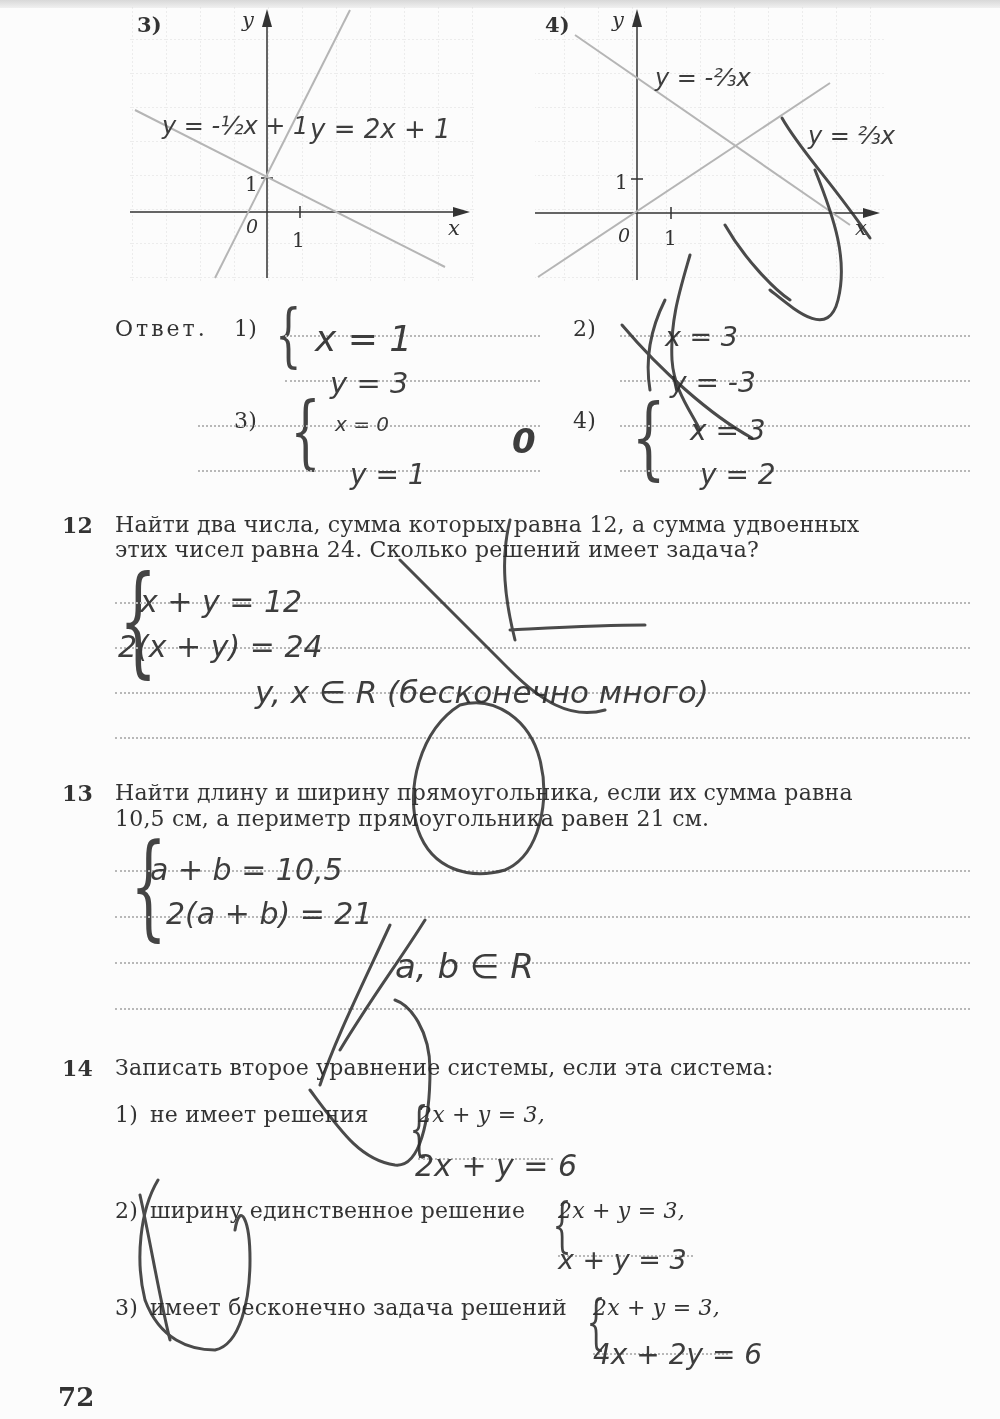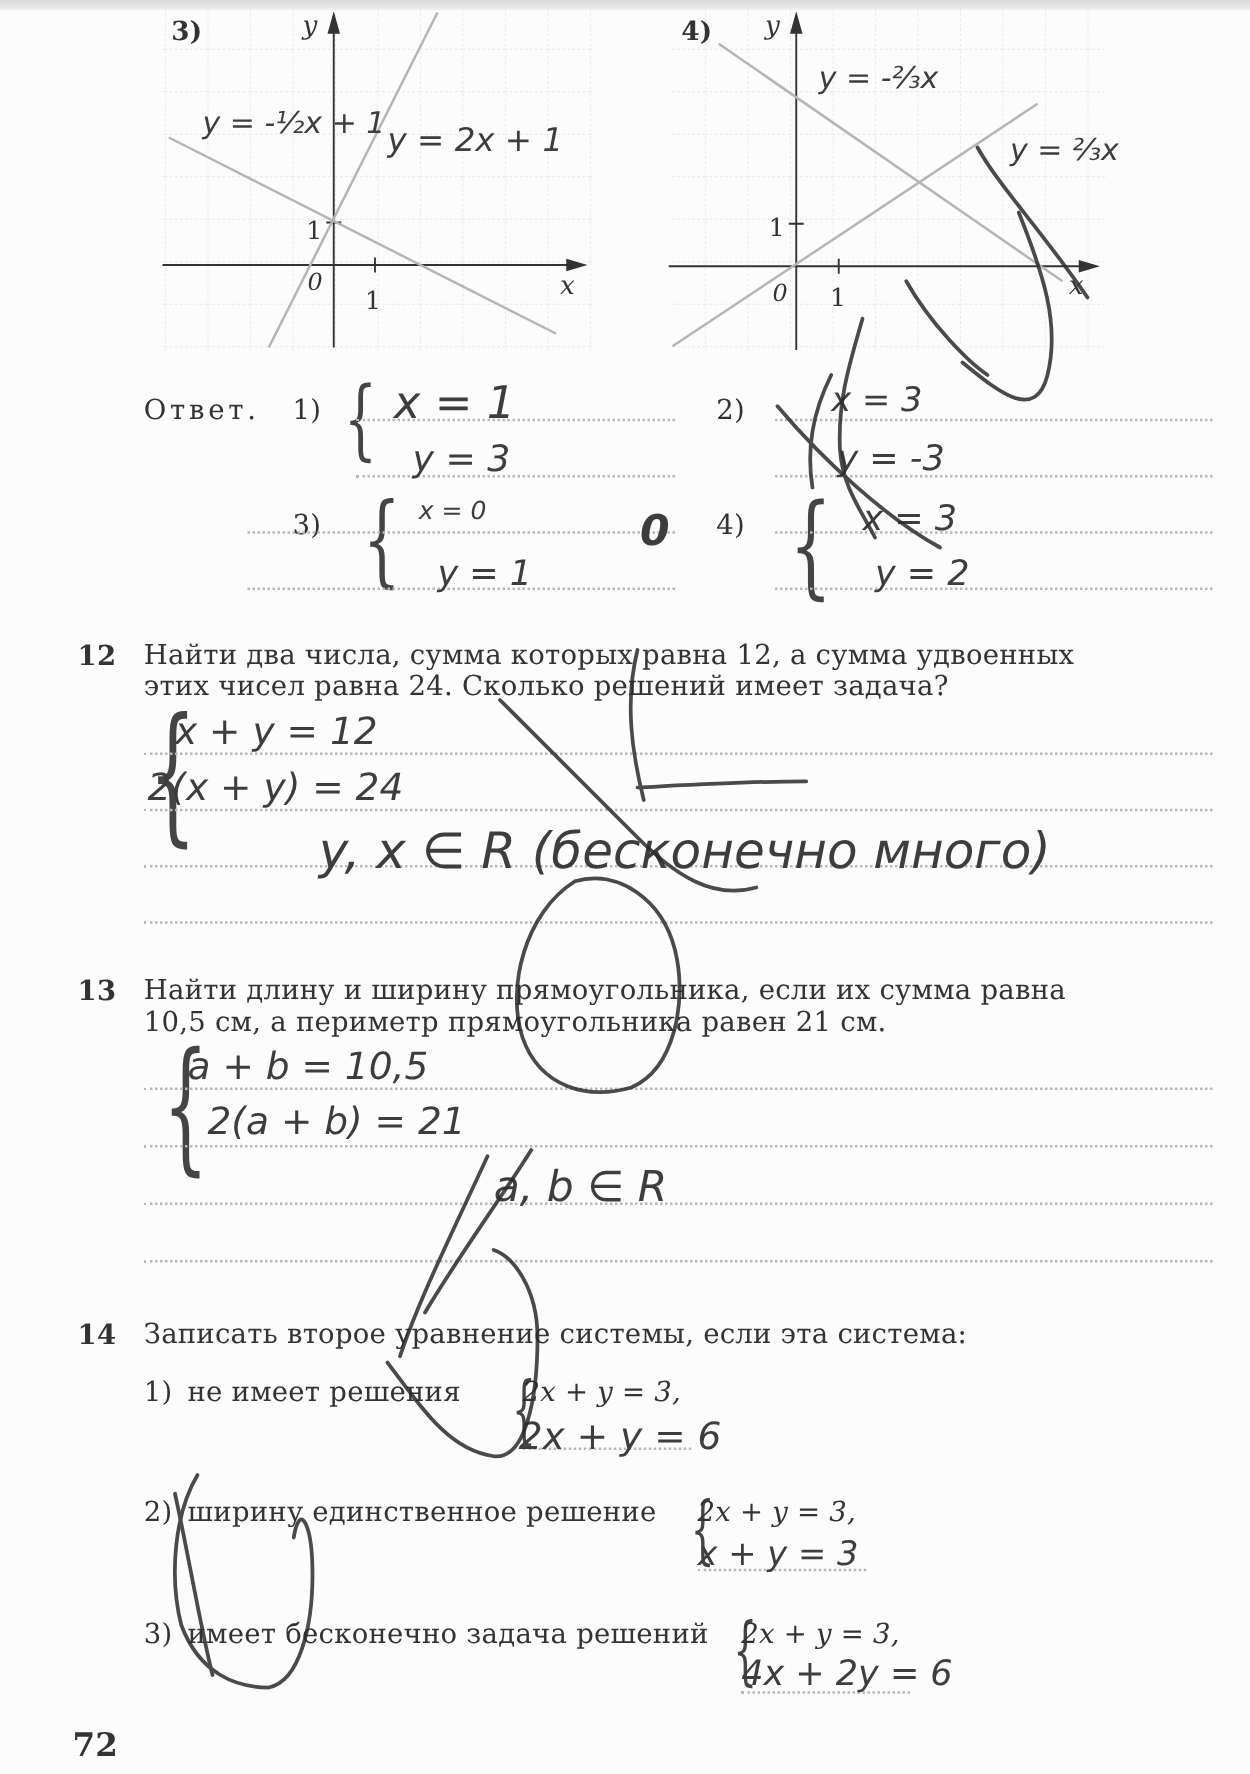--- a/index.html
+++ b/index.html
@@ -2,21 +2,21 @@
 <html><head>
 <meta charset="utf-8">
 <style>
   html, body { margin:0; padding:0; }
   body { width:1000px; height:1419px; background:#fcfcfc; position:relative; overflow:hidden;
          font-family:"DejaVu Serif", serif; color:#2a2a2a; }
   .topband { position:absolute; left:0; top:0; width:1000px; height:8px;
              background:linear-gradient(#d8d8d8,#f0f0f0); }
   .abs { position:absolute; }
   .print { font-family:"DejaVu Serif", serif; font-size:22px; color:#333; letter-spacing:0.2px; }
-  .hand { font-family:"DejaVu Sans", sans-serif; font-style:italic; color:#3d3d3d; font-weight:300; }
+  .hand { font-family:"DejaVu Sans", sans-serif; font-style:italic; color:#3d3d3d; font-weight:300;margin-top:16px; }
   .bold { font-weight:bold; }
   .dotline { position:absolute; height:0; border-top:2px dotted #b8b8b8; }
   .brace { position:absolute; font-family:"DejaVu Serif", serif; color:#444; }
   svg.graph { position:absolute; }
   .overlay { position:absolute; left:0; top:0; pointer-events:none; }
 </style>
 </head>
 <body>
 
 <div class="topband"></div>
@@ -39,21 +39,21 @@
 
     <line x1="10" y1="105" x2="320" y2="262" stroke="#b5b5b5" stroke-width="2"></line>
     <line x1="90" y1="273" x2="225" y2="5" stroke="#b5b5b5" stroke-width="2"></line>
   </svg>
   <span class="abs print bold" style="left:137px;top:12px;font-size:21px">3)</span>
   <span class="abs print" style="left:242px;top:8px;font-style:italic;font-size:21px">y</span>
   <span class="abs print" style="left:448px;top:216px;font-style:italic;font-size:21px">x</span>
   <span class="abs print" style="left:246px;top:215px;font-style:italic;font-size:19px">0</span>
   <span class="abs print" style="left:292px;top:228px;font-size:20px">1</span>
   <span class="abs print" style="left:245px;top:172px;font-size:20px">1</span>
-  <span class="abs hand" style="left:162px;top:84px;font-size:24px">y = -½x + 1</span>
+  <span class="abs hand" style="left:162px;top:96px;font-size:24px">y = -½x + 1</span>
   <span class="abs hand" style="left:310px;top:98px;font-size:26px">y = 2x + 1</span>
 </div>
 
 <div>
   <svg class="graph" style="left:530px;top:5px" width="360" height="285">
     <defs>
       <pattern id="g4grid" width="34" height="34" patternUnits="userSpaceOnUse" x="0" y="0">
         <path d="M34 0 L0 0 0 34" fill="none" stroke="#dcdcdc" stroke-width="1" stroke-dasharray="2,2"></path>
       </pattern>
     </defs>
@@ -113,21 +113,21 @@
   <span class="abs print bold" style="left:62px;top:512px">12</span>
   <span class="abs print" style="left:115px;top:512px;white-space:nowrap">Найти два числа, сумма которых равна 12, а сумма удвоенных</span>
   <span class="abs print" style="left:115px;top:537px;white-space:nowrap">этих чисел равна 24. Сколько решений имеет задача?</span>
   <span class="brace" style="left:100px;top:560px;font-size:120px;line-height:1;transform:scaleX(0.5)">{</span>
   <div class="dotline" style="left:115px;top:602px;width:855px"></div>
   <div class="dotline" style="left:115px;top:647px;width:855px"></div>
   <div class="dotline" style="left:115px;top:692px;width:855px"></div>
   <div class="dotline" style="left:115px;top:737px;width:855px"></div>
   <span class="abs hand" style="left:140px;top:568px;font-size:30px">x + y = 12</span>
   <span class="abs hand" style="left:118px;top:613px;font-size:30px">2(x + y) = 24</span>
-  <span class="abs hand" style="left:255px;top:658px;font-size:40px;white-space:nowrap">y, x ∈ R (бесконечно много)</span>
+  <span class="abs hand" style="left:255px;top:658px;font-size:31px;white-space:nowrap">y, x ∈ R (бесконечно много)</span>
 </div>
 
 <div>
   <span class="abs print bold" style="left:62px;top:780px">13</span>
   <span class="abs print" style="left:115px;top:780px;white-space:nowrap">Найти длину и ширину прямоугольника, если их сумма равна</span>
   <span class="abs print" style="left:115px;top:806px;white-space:nowrap">10,5 см, а периметр прямоугольника равен 21 см.</span>
   <span class="brace" style="left:112px;top:828px;font-size:115px;line-height:1;transform:scaleX(0.5)">{</span>
   <div class="dotline" style="left:115px;top:870px;width:855px"></div>
   <div class="dotline" style="left:115px;top:916px;width:855px"></div>
   <div class="dotline" style="left:115px;top:962px;width:855px"></div>

